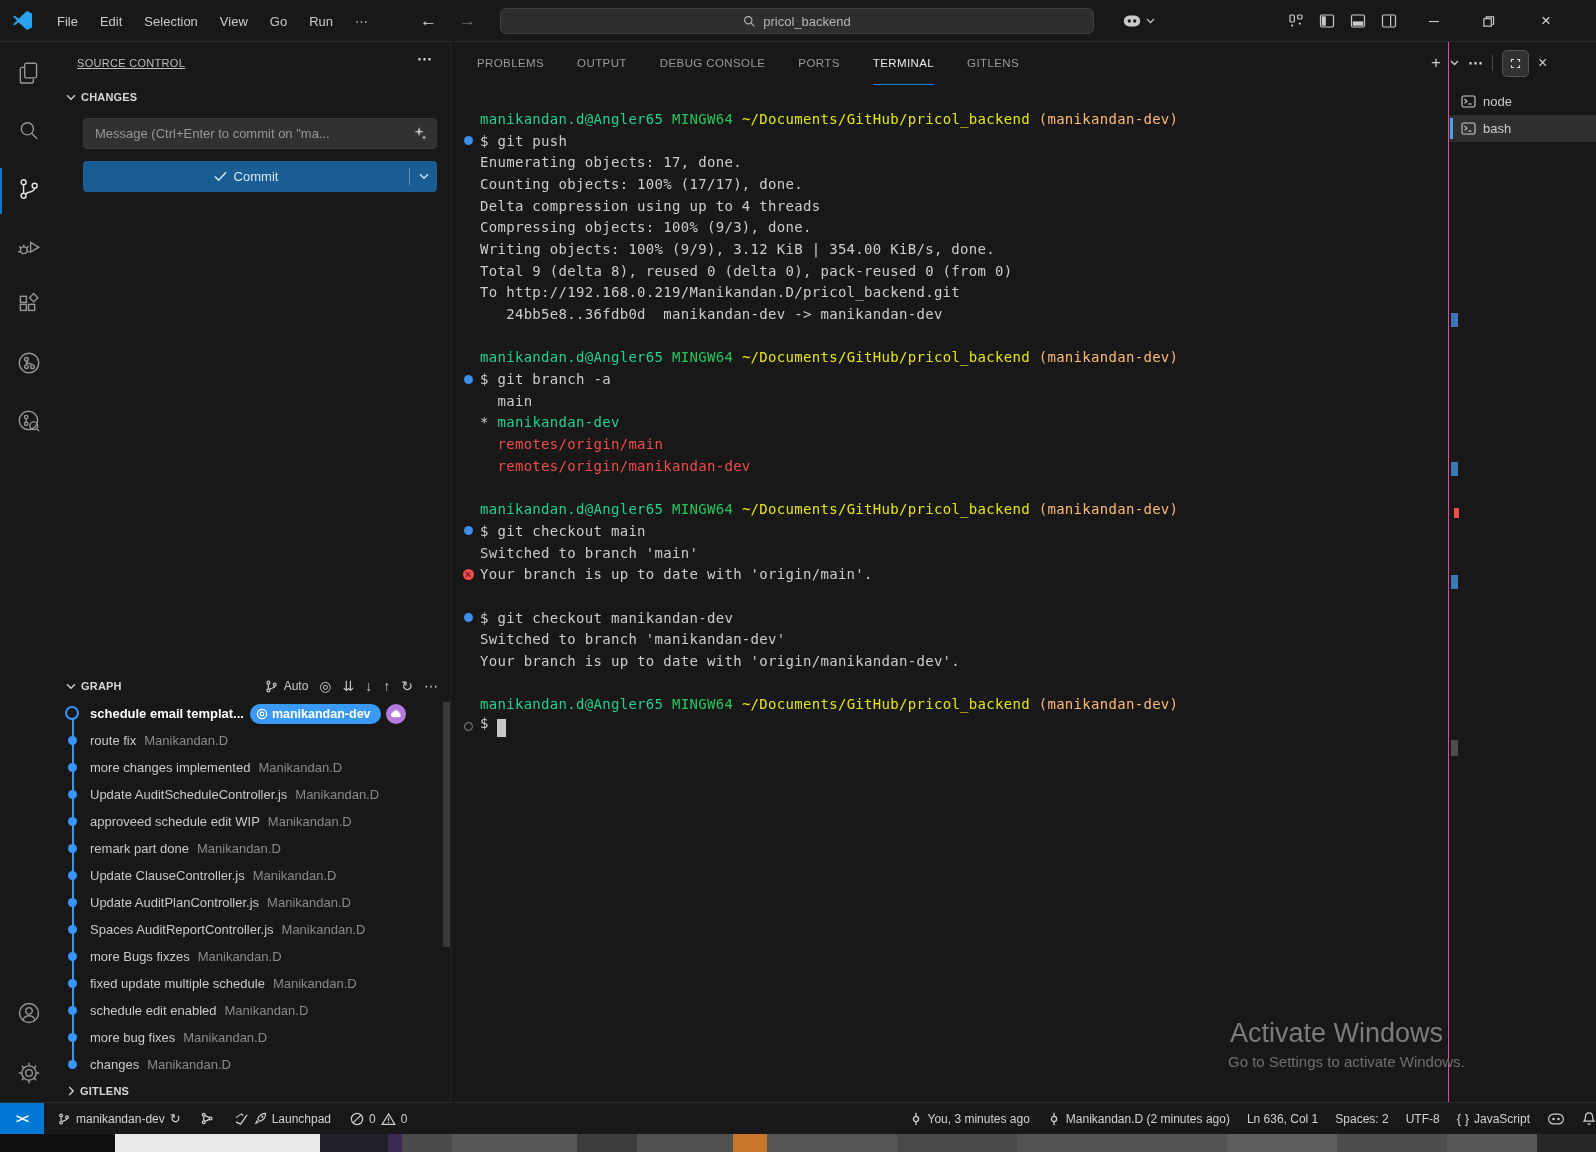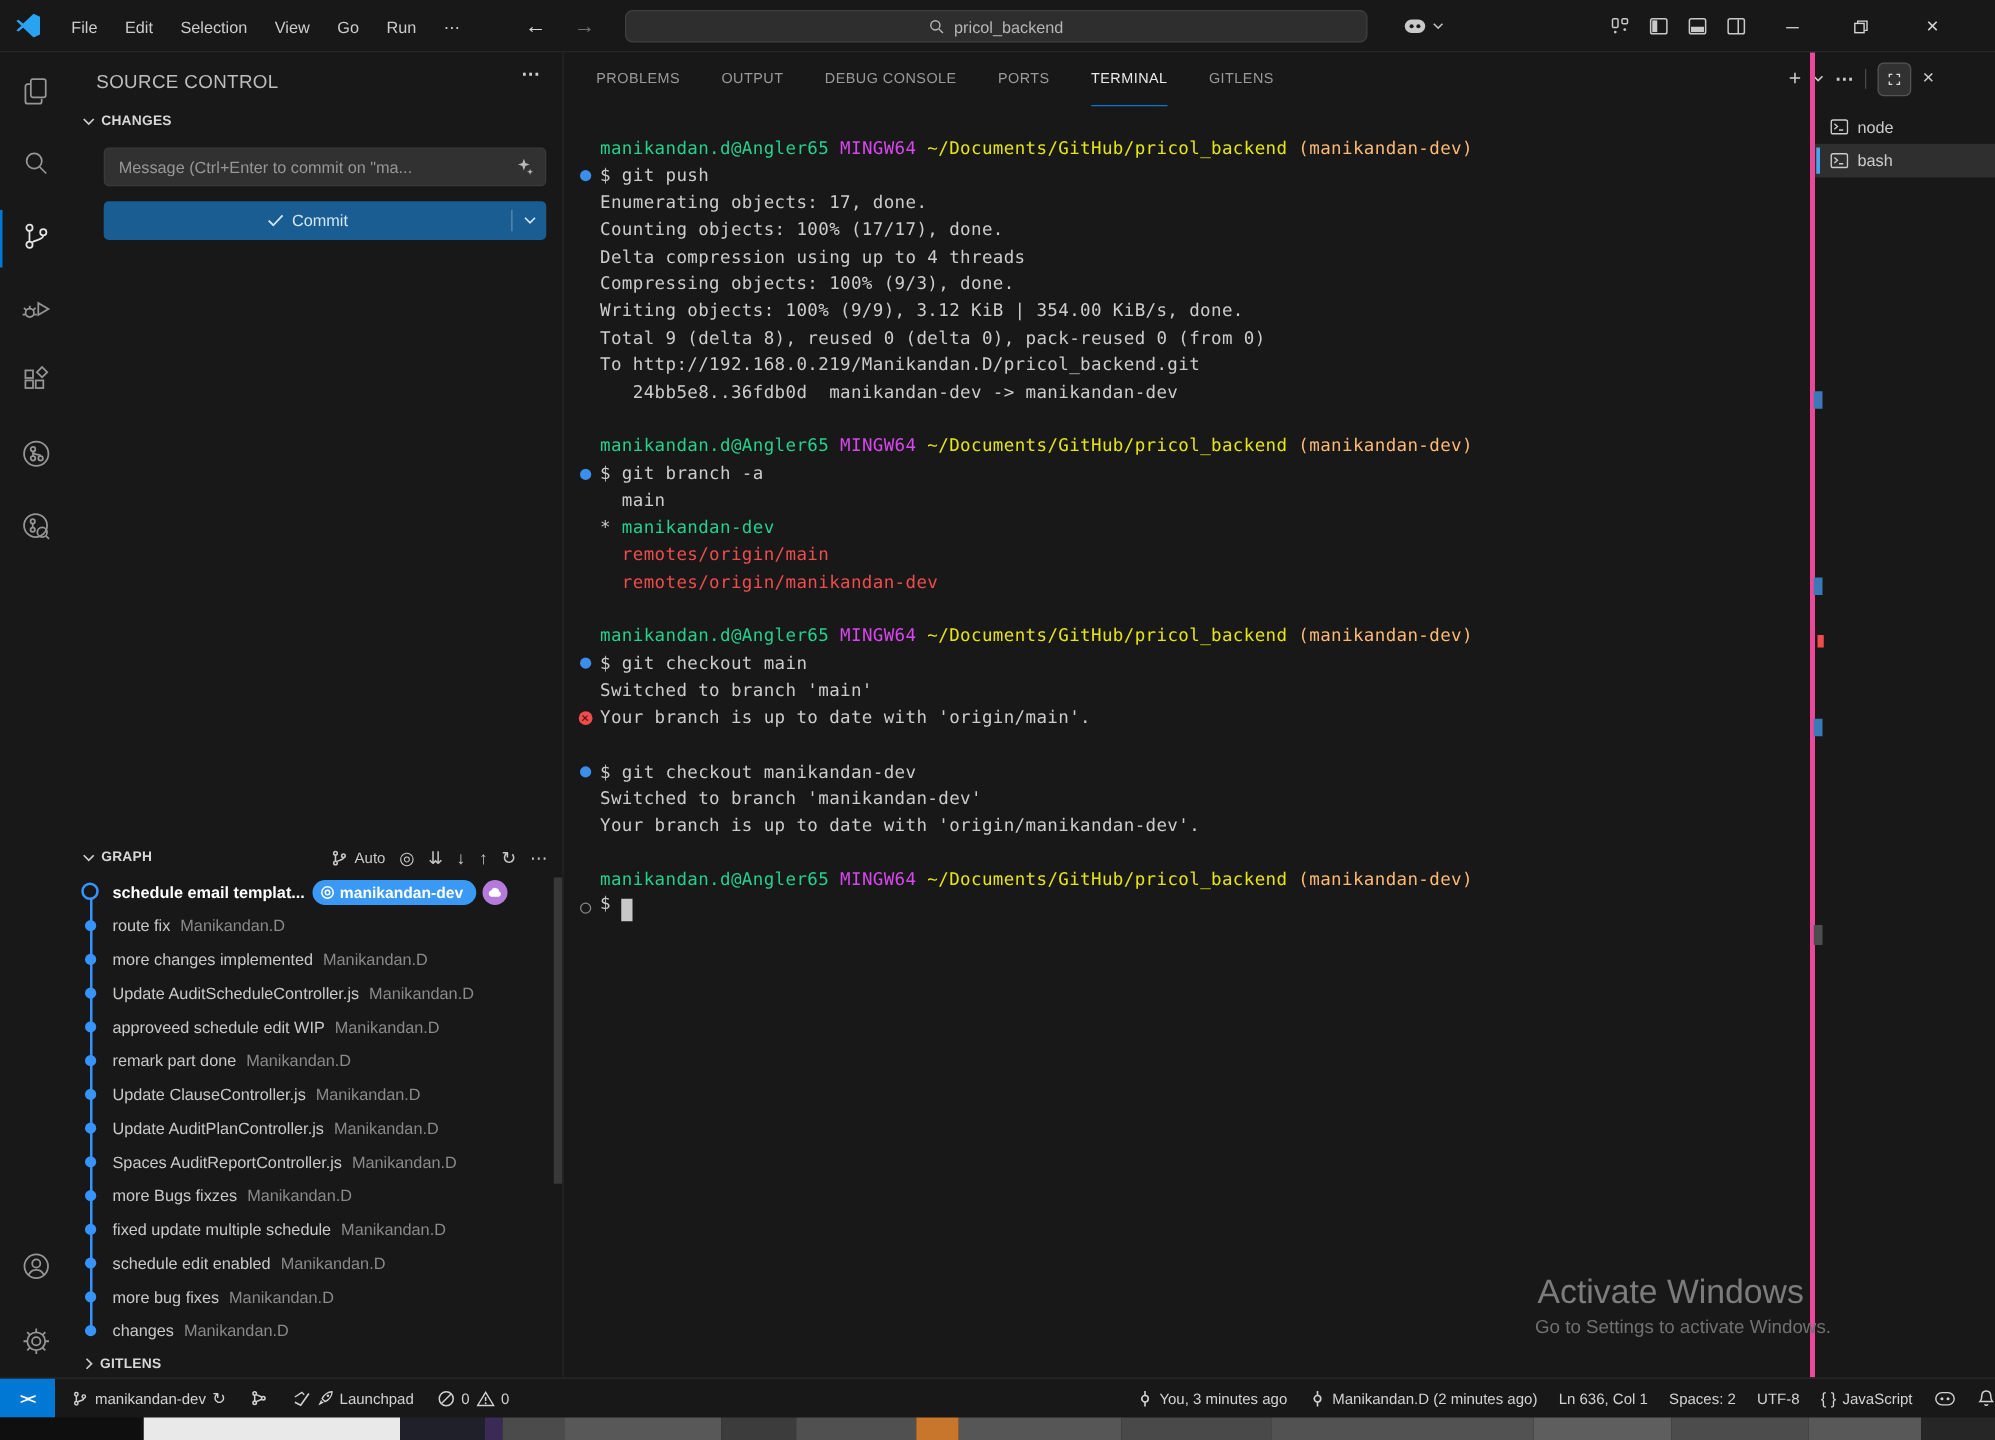--- a/index.html
+++ b/index.html
@@ -26,21 +26,21 @@
 
   
   .abar{position:absolute;left:0;top:42px;width:57px;height:1060px;background:#181818;}
   .aitem{position:absolute;left:0;width:57px;height:50px;display:flex;align-items:center;justify-content:center;}
   .aitem svg{stroke:#969696;fill:none;stroke-width:1.3;}
   .aitem.active svg{stroke:#e4e4e4;}
   .aind{position:absolute;left:0;top:126px;width:2px;height:46px;background:#0078d4;}
 
   
   .sidebar{position:absolute;left:57px;top:42px;width:393px;height:1060px;background:#181818;}
-  .sc-title{position:absolute;left:20px;top:15px;font-size:15px;color:#bdbdbd;letter-spacing:.3px;}
+  .sc-title{position:absolute;left:20px;top:15px;font-size:11px;color:#bdbdbd;letter-spacing:.3px;text-decoration:underline;}
   .sc-more{position:absolute;right:18px;top:8px;font-size:15px;color:#cfcfcf;font-weight:700;}
   .sec-row{display:flex;align-items:center;gap:5px;font-size:11px;font-weight:700;color:#d7d7d7;letter-spacing:.2px;}
   .changes-row{position:absolute;left:9px;top:49px;}
   .msg-input{position:absolute;left:26px;top:76px;width:354px;height:31px;background:#313131;border:1px solid #3a3a3a;border-radius:4px;
              box-sizing:border-box;display:flex;align-items:center;}
   .msg-input input{flex:1;background:transparent;border:none;outline:none;color:#cfcfcf;font-size:13px;margin-left:9px;
                    font-family:"Liberation Sans",sans-serif;min-width:0;}
   .msg-input input::placeholder{color:#979797;}
   .sparkle{margin:0 8px 0 2px;flex:0 0 auto;}
   .commit-btn{position:absolute;left:26px;top:119px;width:354px;height:31px;background:#1a5d93;border-radius:4px;display:flex;align-items:stretch;}
@@ -79,24 +79,24 @@
   .tlines{position:absolute;left:6px;top:66px;}
   .tline{display:flex;align-items:center;height:21.7px;}
   .tmark{width:23px;display:flex;justify-content:center;flex:0 0 auto;}
   .tmark i{display:block;}
   .tmark .blue{width:9px;height:9px;border-radius:50%;background:#3b8eea;}
   .tmark .ring{width:7px;height:7px;border-radius:50%;border:1.6px solid #8a8a8a;}
   .tmark .red{position:relative;width:11px;height:11px;border-radius:50%;background:#f14c4c;}
   .tmark .red::before,.tmark .red::after{content:"";position:absolute;left:2.4px;top:5px;width:6.2px;height:1.4px;background:#5e1414;}
   .tmark .red::before{transform:rotate(45deg);} .tmark .red::after{transform:rotate(-45deg);}
   .tseg{font-family:"DejaVu Sans Mono",monospace;font-size:14px;letter-spacing:.3px;white-space:pre;color:#ccc;}
-  .tseg .g{color:#23d18b;} .tseg .m{color:#d946ef;} .tseg .y{color:#e5e510;} .tseg .c{color:#fdba74;} .tseg .r{color:#f14c4c;}
+  .tseg .g{color:#23d18b;} .tseg .m{color:#22c55e;} .tseg .y{color:#e5e510;} .tseg .c{color:#fdba74;} .tseg .r{color:#f14c4c;}
   .tseg .cursor{display:inline-block;width:9px;height:18px;background:#c8c8c8;vertical-align:-4px;}
 
-  .ttabs{position:absolute;left:997px;top:0;width:149px;height:1060px;border-left:4px solid #ec4899;box-sizing:border-box;padding-top:46px;}
+  .ttabs{position:absolute;left:997px;top:0;width:149px;height:1060px;border-left:1px solid #ec4899;box-sizing:border-box;padding-top:46px;}
   .trow{position:relative;height:27px;display:flex;align-items:center;gap:7px;padding-left:12px;font-size:13px;color:#ccc;}
   .trow.active{background:#2f2f2f;}
   .trow.active::before{content:"";position:absolute;left:1px;top:3px;width:3px;height:21px;background:#4aa3f0;}
 
   .rmark{position:absolute;width:7px;}
   .rmark.b{left:1000px;height:14px;background:#3b78b8;}
   .rmark.r{left:1003px;height:10px;width:5px;background:#f14c4c;}
   .rmark.g{left:1000px;height:16px;background:#4d4d4d;}
 
   

